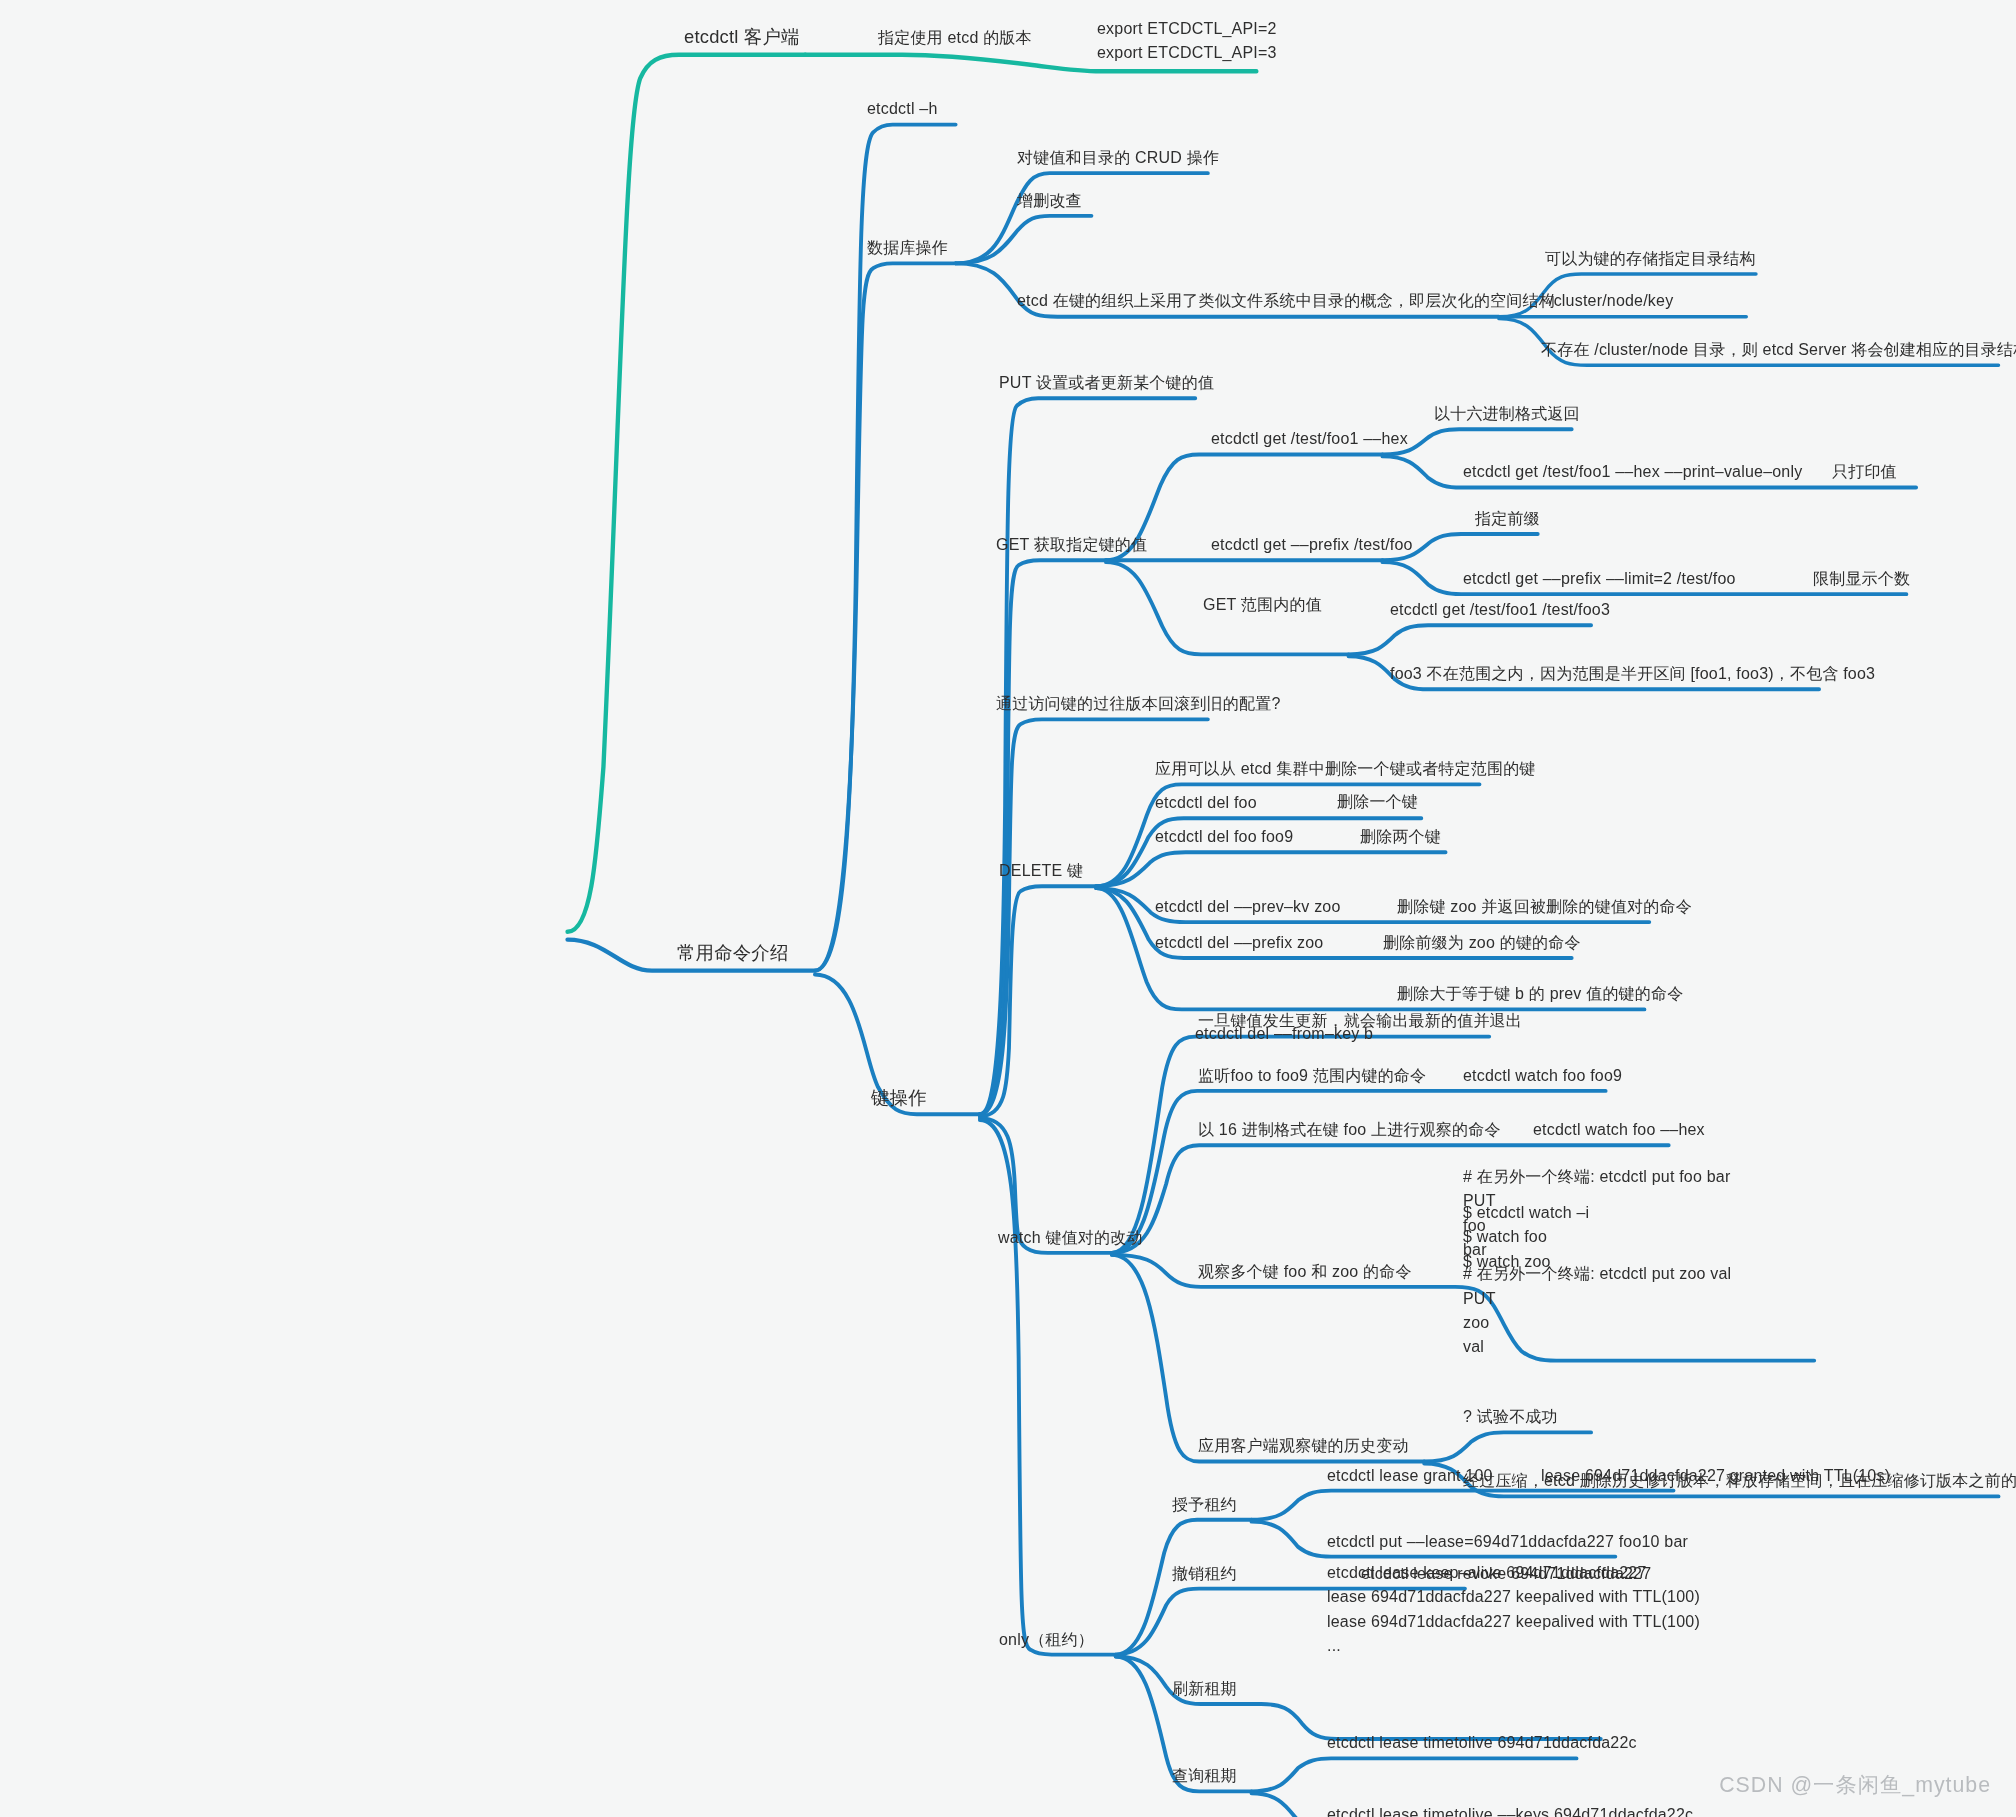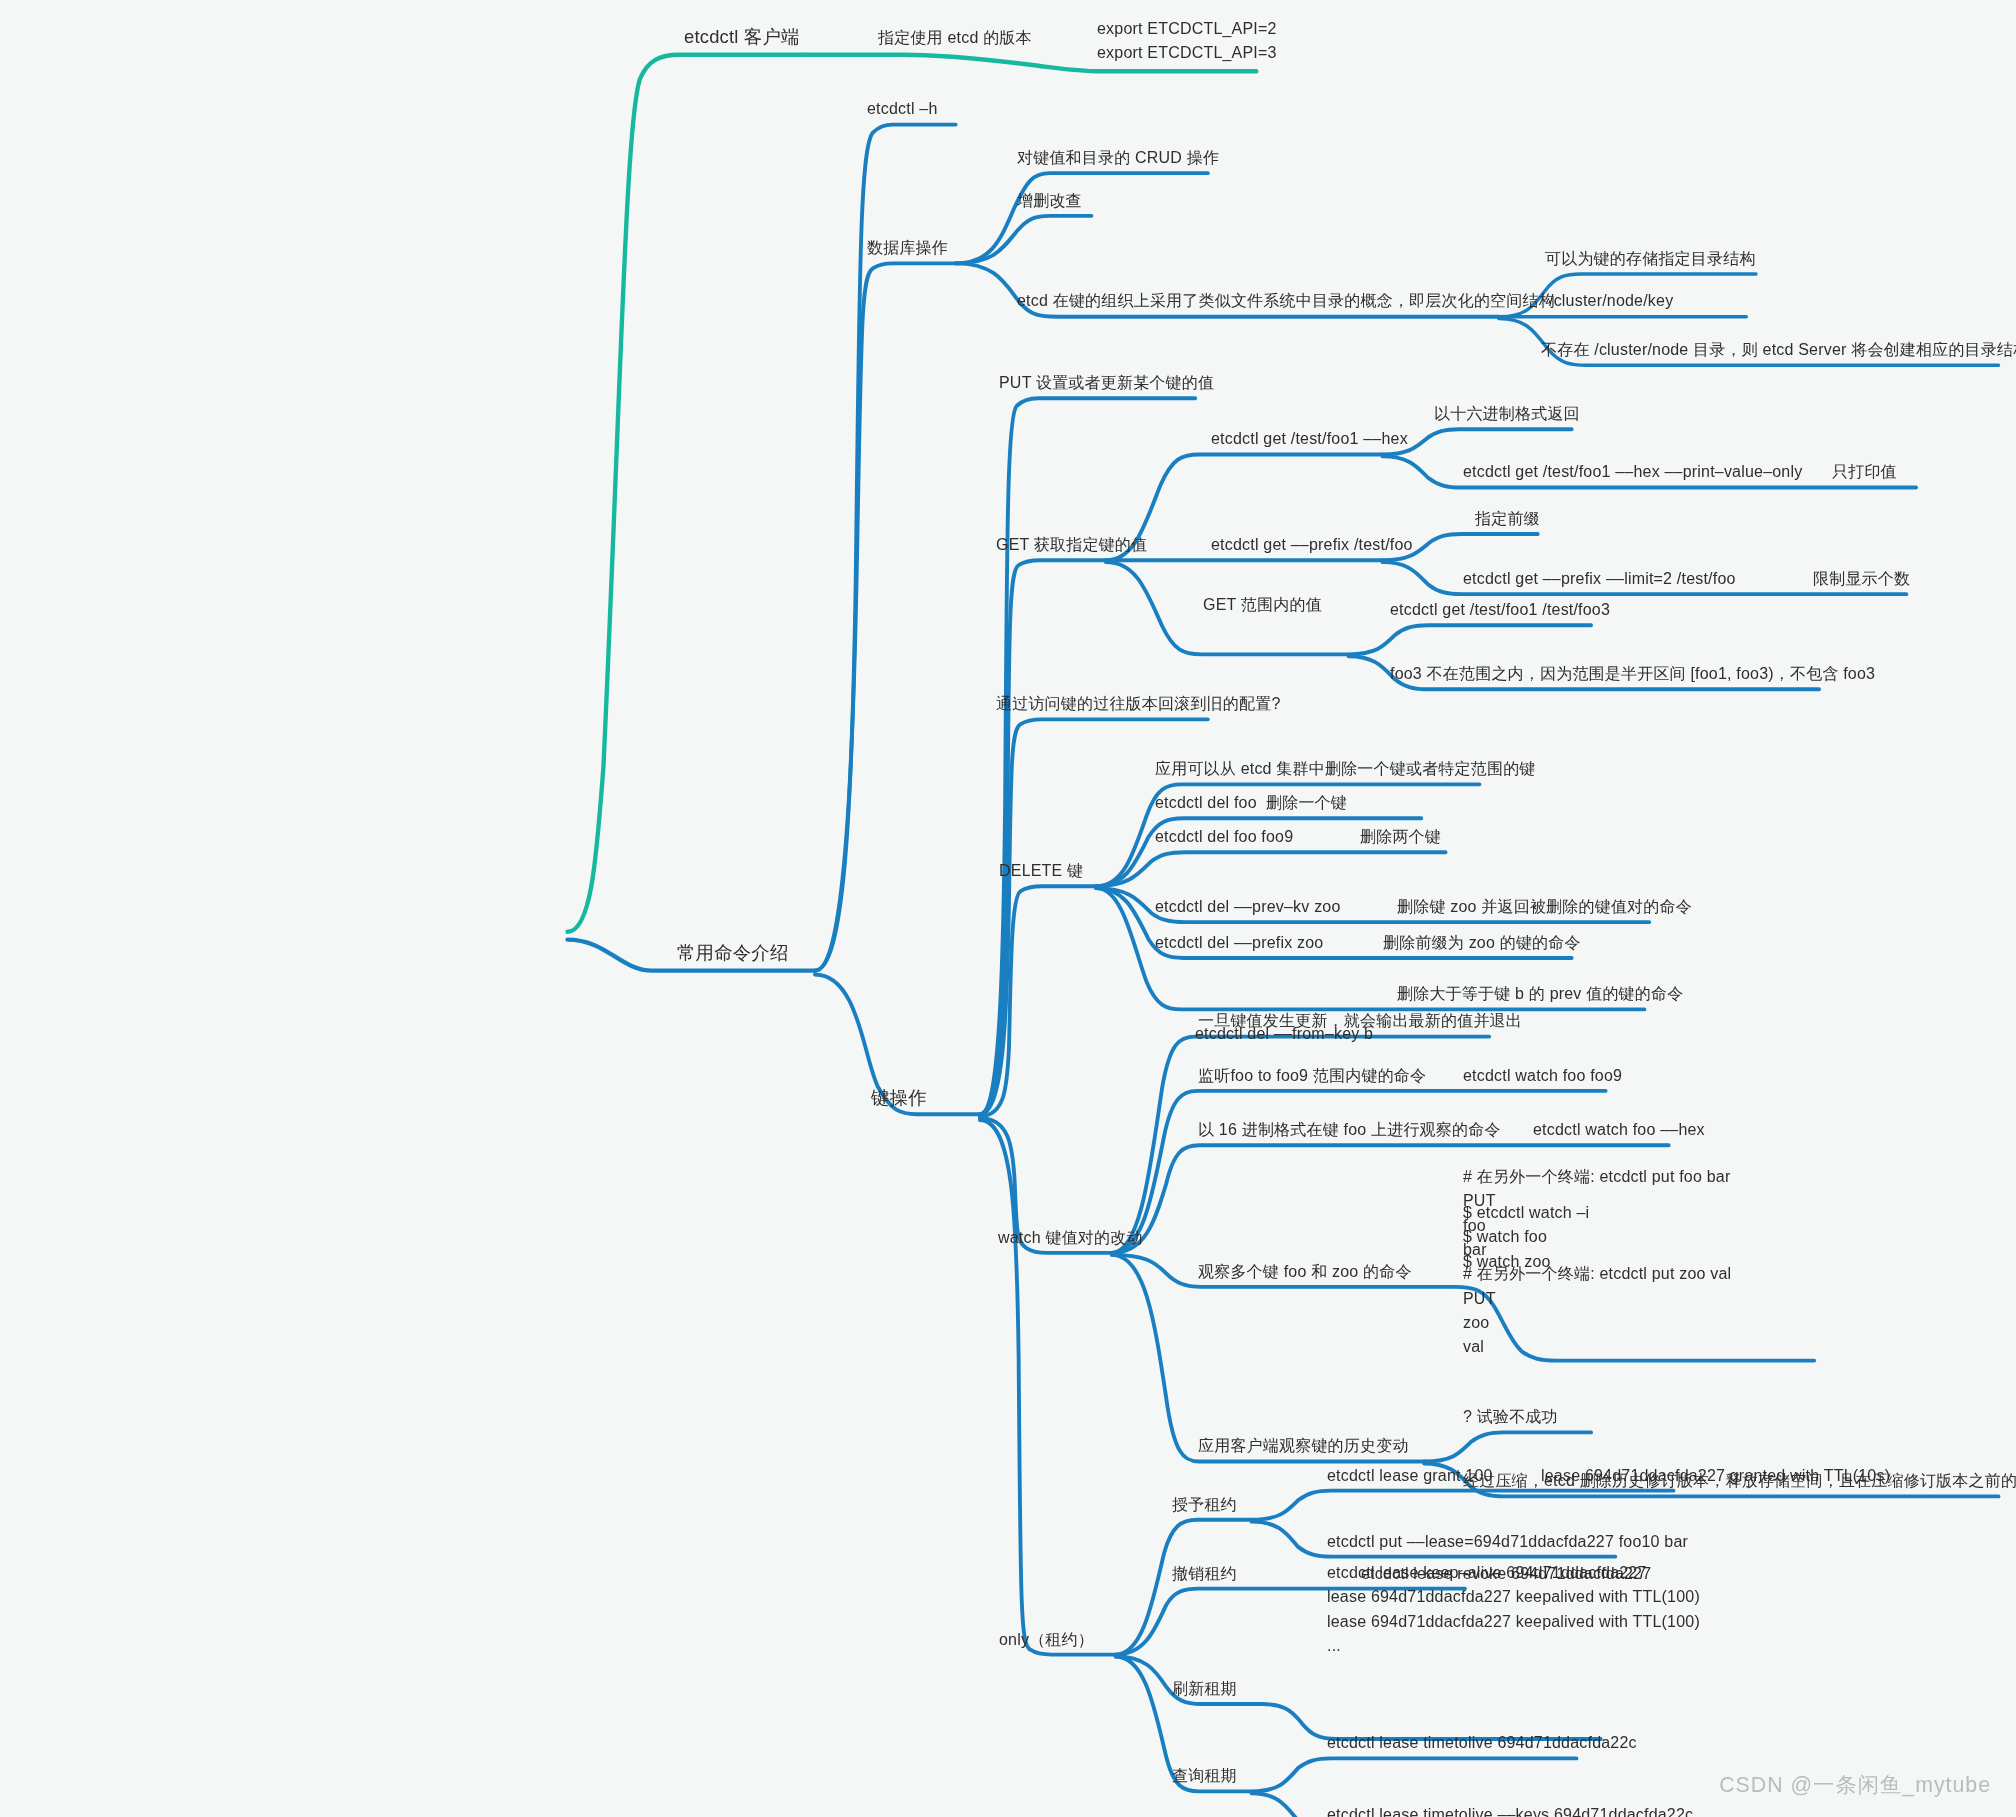--- a/index.html
+++ b/index.html
@@ -178,21 +178,21 @@
   <div class="node lbl" style="left:1390px;top:621px;">etcdctl get /test/foo1 /test/foo3</div>
   <div class="node lbl" style="left:1390px;top:685px;">foo3 不在范围之内，因为范围是半开区间 [foo1, foo3)，不包含 foo3</div>
 
   <div class="node lbl" style="left:996px;top:715px;">通过访问键的过往版本回滚到旧的配置?</div>
 
   <div class="node lbl" style="left:999px;top:882px;">DELETE 键</div>
 
   <div class="node lbl" style="left:1155px;top:780px;">应用可以从 etcd 集群中删除一个键或者特定范围的键</div>
 
   <div class="node lbl" style="left:1155px;top:814px;">etcdctl del foo</div>
-  <div class="node lbl" style="left:1266px;top:814px;">删除一个键</div>
+  <div class="node lbl" style="left:1337px;top:814px;font-family:Liberation Mono, monospace;">删除一个键</div>
 
   <div class="node lbl" style="left:1155px;top:848px;">etcdctl del foo foo9</div>
   <div class="node lbl" style="left:1360px;top:848px;">删除两个键</div>
 
   <div class="node lbl" style="left:1155px;top:918px;">etcdctl del ––prev–kv zoo</div>
   <div class="node lbl" style="left:1397px;top:918px;">删除键 zoo 并返回被删除的键值对的命令</div>
 
   <div class="node lbl" style="left:1155px;top:954px;">etcdctl del ––prefix zoo</div>
   <div class="node lbl" style="left:1383px;top:954px;">删除前缀为 zoo 的键的命令</div>
 

